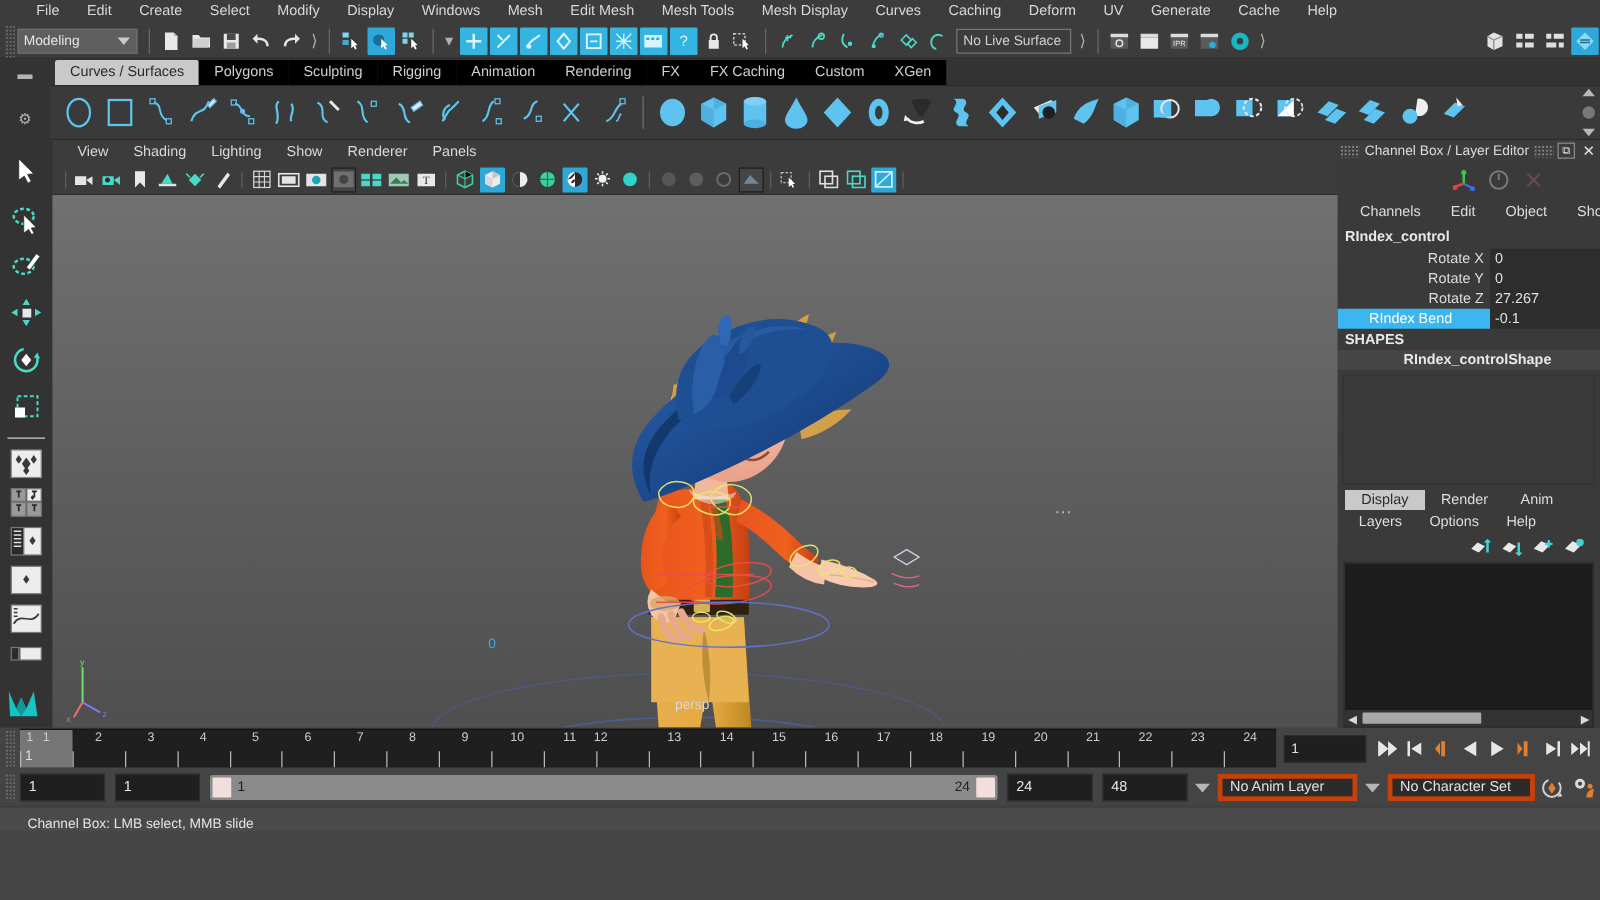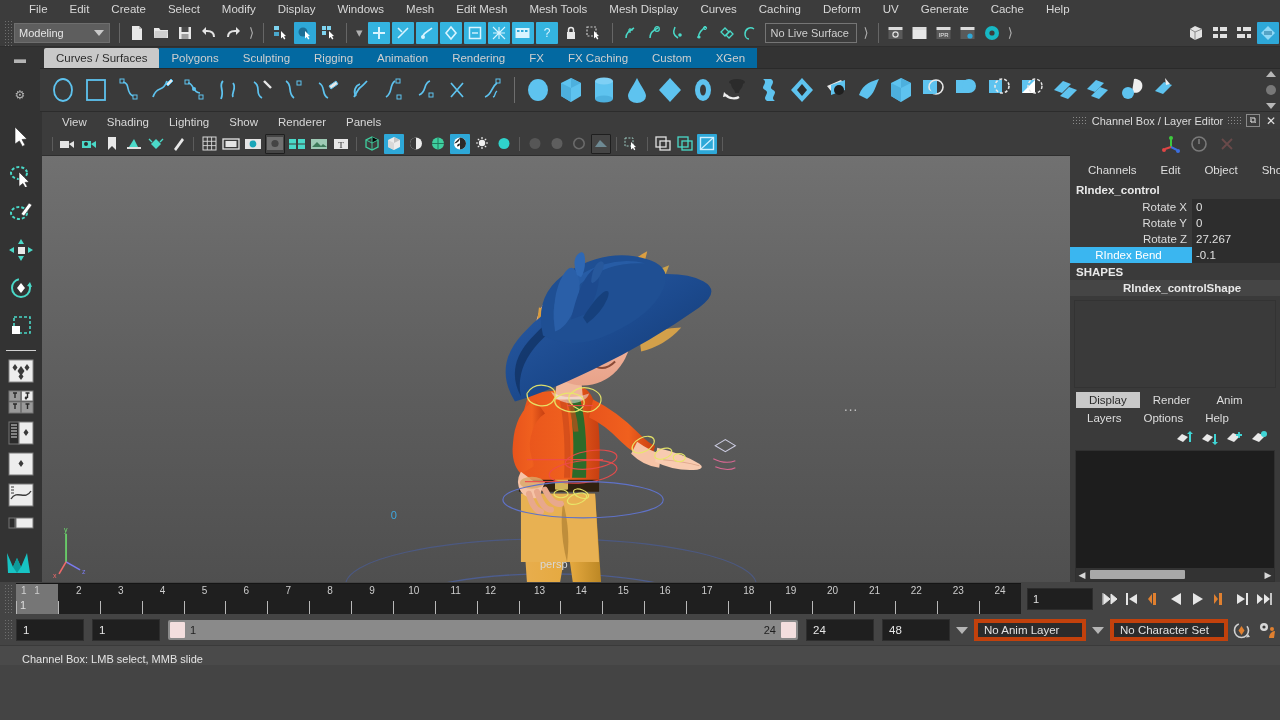--- a/index.html
+++ b/index.html
@@ -69,21 +69,21 @@
     width: 16px; height: 16px; display: flex; align-items: center;
     justify-content: center; color: #b4b4b4; font-size: 12px;
   }
   .shelf-main { flex: 1; }
   .shelftabs {
     height: 22px; background: #333333; display: flex; align-items: flex-end;
     padding-left: 4px; border-bottom: 1px solid #2a2a2a;
   }
   .shelftab {
     padding: 0 12px; height: 20px; line-height: 20px; font-size: 11.5px;
-    color: #cfcfcf; background: #0369a1;
+    color: #cfcfcf; background: #000000;
   }
   .shelftab.active { background: #c9c9c9; color: #2a2a2a; border-radius: 2px 2px 0 0; }
   .shelfbar {
     height: 43px; background: #3a3a3a; display: flex; align-items: center;
     padding-left: 6px; border-bottom: 1px solid #2c2c2c; position: relative;
   }
   .sh-icon { width: 33px; height: 36px; display: flex; align-items: center; justify-content: center; }
   .shelf-scroll {
     position: absolute; right: 2px; top: 2px; width: 14px; height: 38px;
     display: flex; flex-direction: column; align-items: center; justify-content: space-between;
@@ -1330,21 +1330,21 @@
           </div>
           <div class="ts-tick" style="left: 376.875px;">
             <div class="lbl" style="left: 20.9375px;">10</div>
             <div class="mark" style="left: 0px;"></div>
           </div>
           <div class="ts-tick" style="left: 418.75px;">
             <div class="lbl" style="left: 20.9375px;">11</div>
             <div class="mark" style="left: 0px;"></div>
           </div>
           <div class="ts-tick" style="left: 460.625px;">
-            <div class="lbl" style="left: 14px;">12</div>
+            <div class="lbl" style="left: 4px;">12</div>
             <div class="mark" style="left: 0px;"></div>
           </div>
           <div class="ts-tick" style="left: 502.5px;">
             <div class="lbl" style="left: 20.9375px;">13</div>
             <div class="mark" style="left: 0px;"></div>
           </div>
           <div class="ts-tick" style="left: 544.375px;">
             <div class="lbl" style="left: 20.9375px;">14</div>
             <div class="mark" style="left: 0px;"></div>
           </div>

